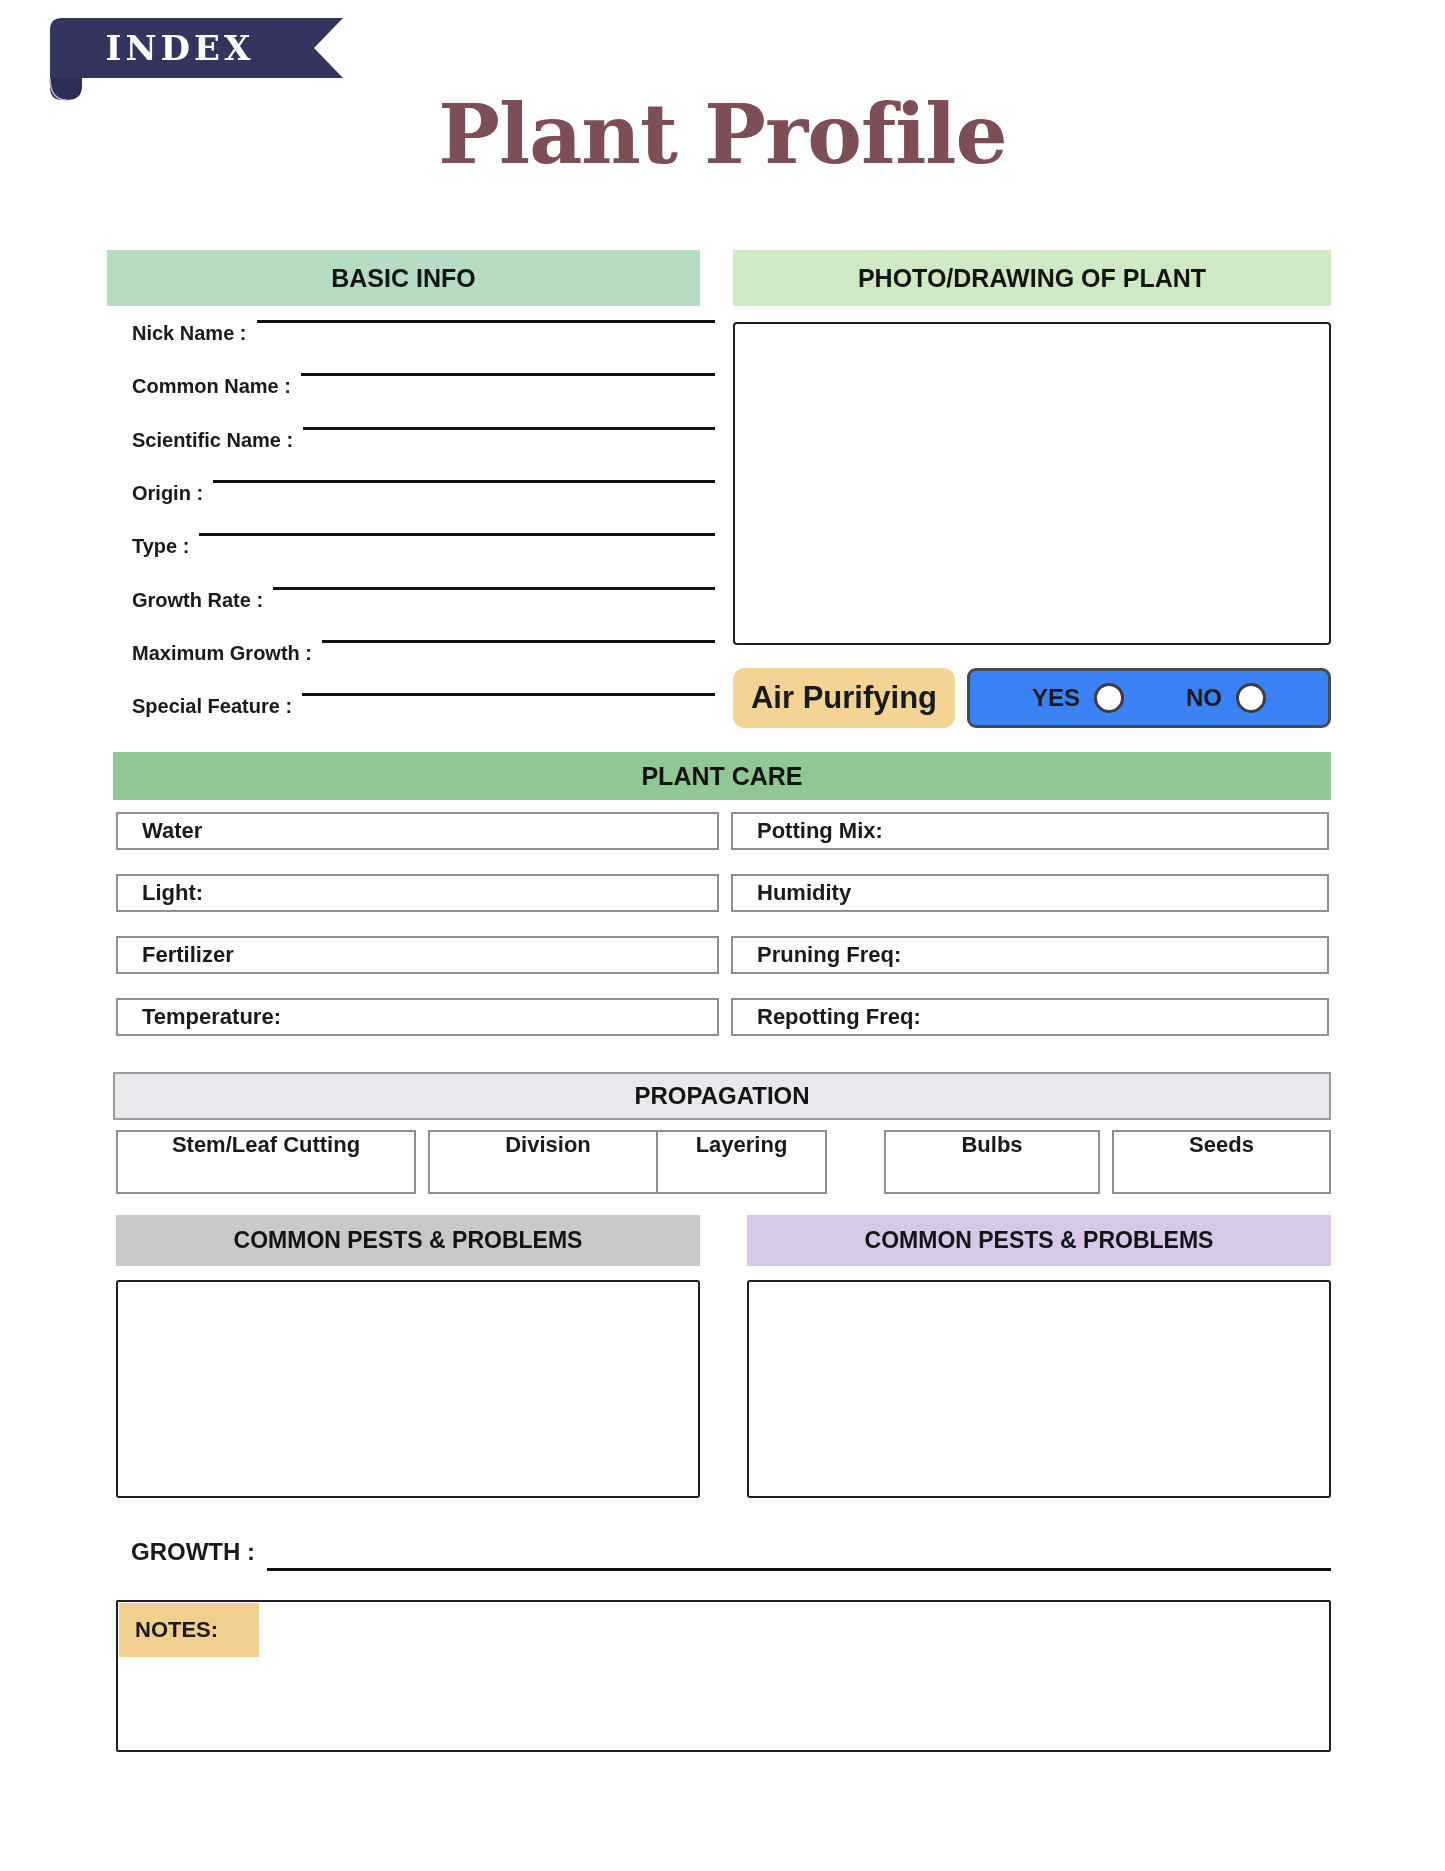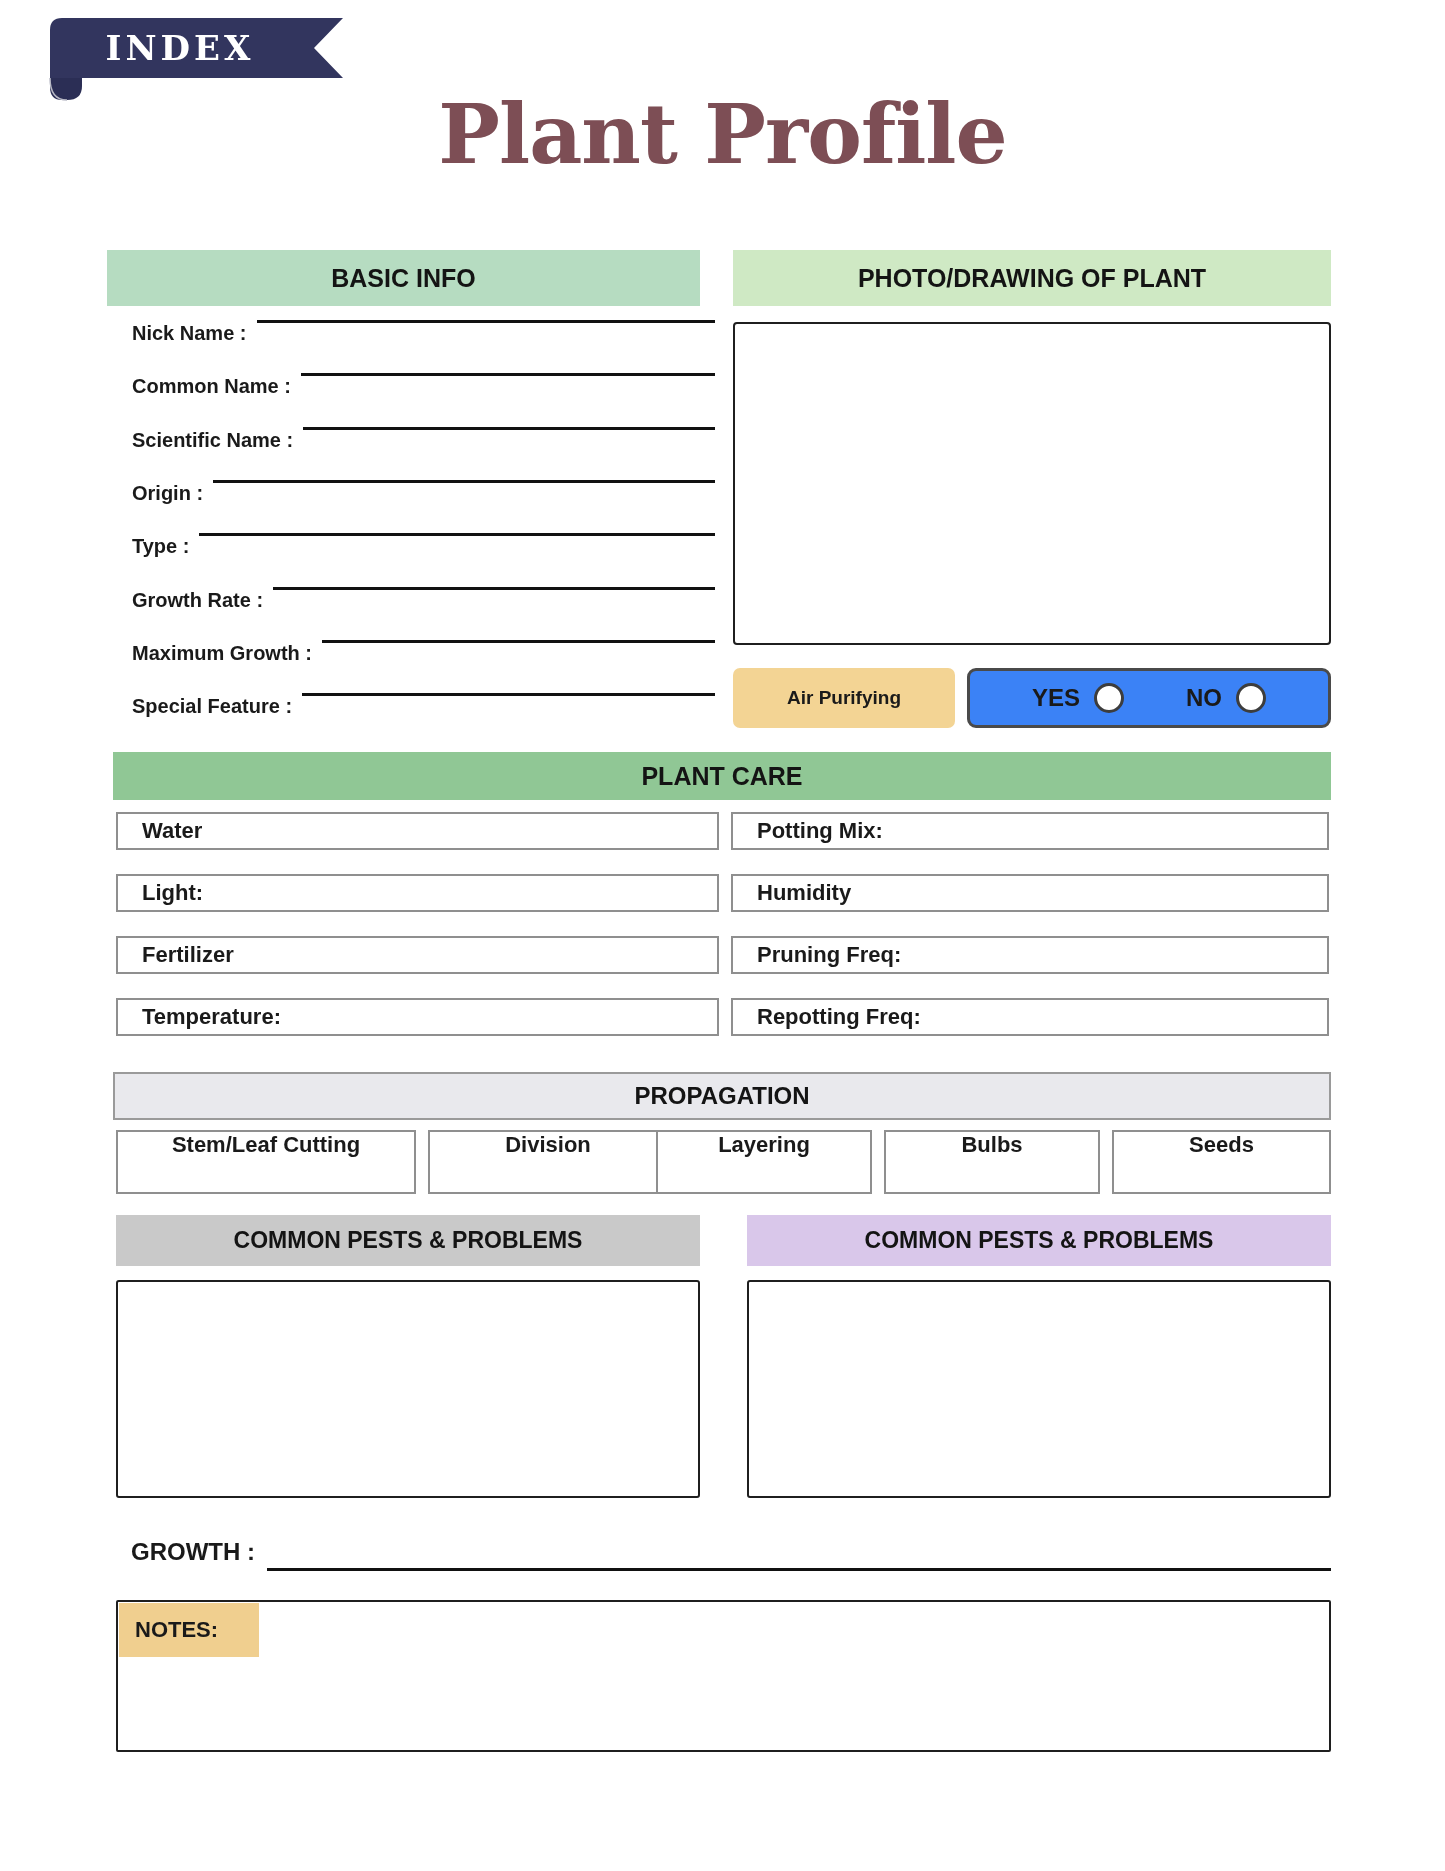--- a/index.html
+++ b/index.html
@@ -39,21 +39,21 @@
   
   .frame{position:absolute;background:#fff;border:2px solid #1f1f1f;border-radius:4px;box-sizing:border-box;}
   .photo-box{left:733px;top:322px;width:598px;height:323px;}
   .pest-box-left{left:116px;top:1280px;width:584px;height:218px;border-radius:3px;}
   .pest-box-right{left:747px;top:1280px;width:584px;height:218px;border-radius:3px;}
   .notes-box{left:116px;top:1600px;width:1215px;height:152px;border-radius:2px;}
   
   .air-label{
     position:absolute;left:733px;top:668px;width:222px;height:60px;
     background:var(--accent-orange,#f3d494);display:flex;align-items:center;justify-content:center;
-    font-weight:bold;font-size:19px;border-radius:7px;
+    font-weight:bold;font-size:31px;border-radius:12px;
   }
   .yesno-box{
     position:absolute;left:967px;top:668px;width:364px;height:60px;background:#3b82f6;
     border:3px solid #4a4a4a;border-radius:9px;box-sizing:border-box;
     display:flex;align-items:center;justify-content:space-evenly;
   }
   .yn-group{display:flex;align-items:center;gap:14px;}
   .yn-text{font-weight:bold;font-size:24px;}
   .radio{width:30px;height:30px;border:3.5px solid #3d3d3d;border-radius:50%;background:#fff;box-sizing:border-box;}
   
@@ -171,21 +171,21 @@
     <span>Repotting Freq:</span>
   </div>
 
   <div class="sec-head h-prop">PROPAGATION</div>
   <div class="prop-cell" style="left:116px;width:300px">
     <span>Stem/Leaf Cutting</span>
   </div>
   <div class="prop-cell" style="left:428px;width:240px">
     <span>Division</span>
   </div>
-  <div class="prop-cell" style="left:656px;width:216px">
+  <div class="prop-cell" style="left:656px;width:171px">
     <span>Layering</span>
   </div>
   <div class="prop-cell" style="left:884px;width:216px">
     <span>Bulbs</span>
   </div>
   <div class="prop-cell" style="left:1112px;width:219px">
     <span>Seeds</span>
   </div>
 
   <div class="sec-head h-pest-left">COMMON PESTS &amp; PROBLEMS</div>

